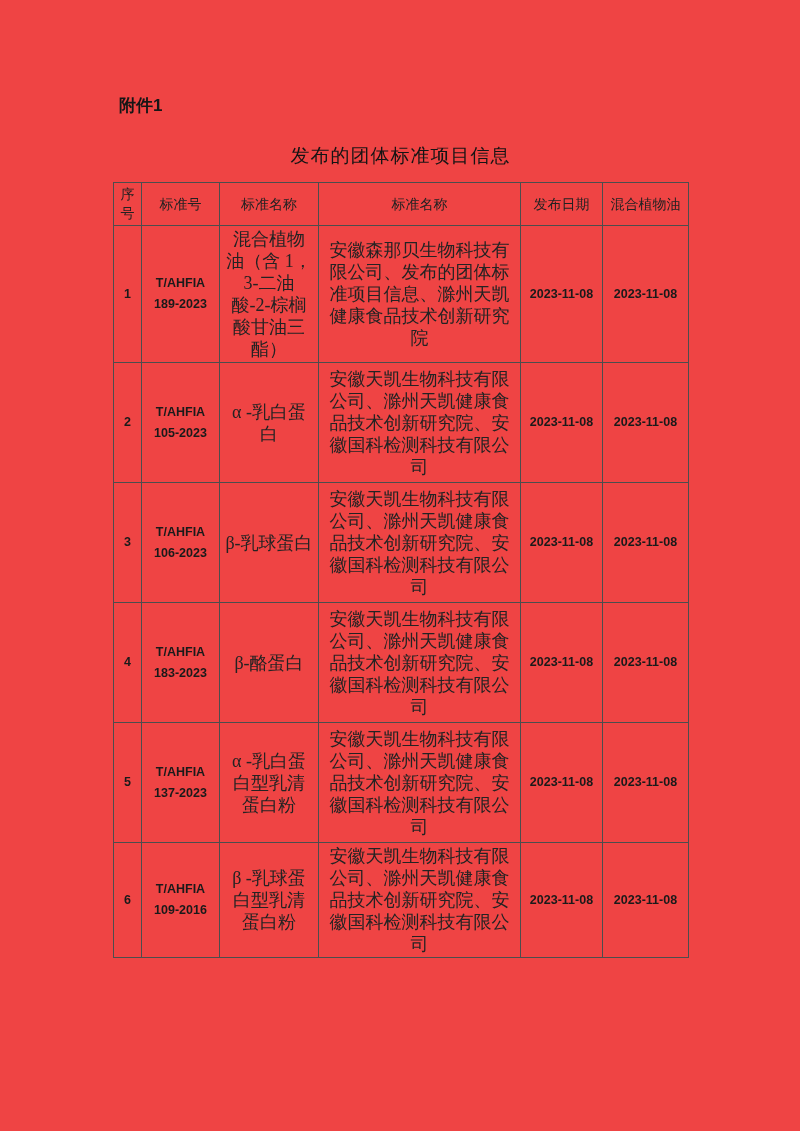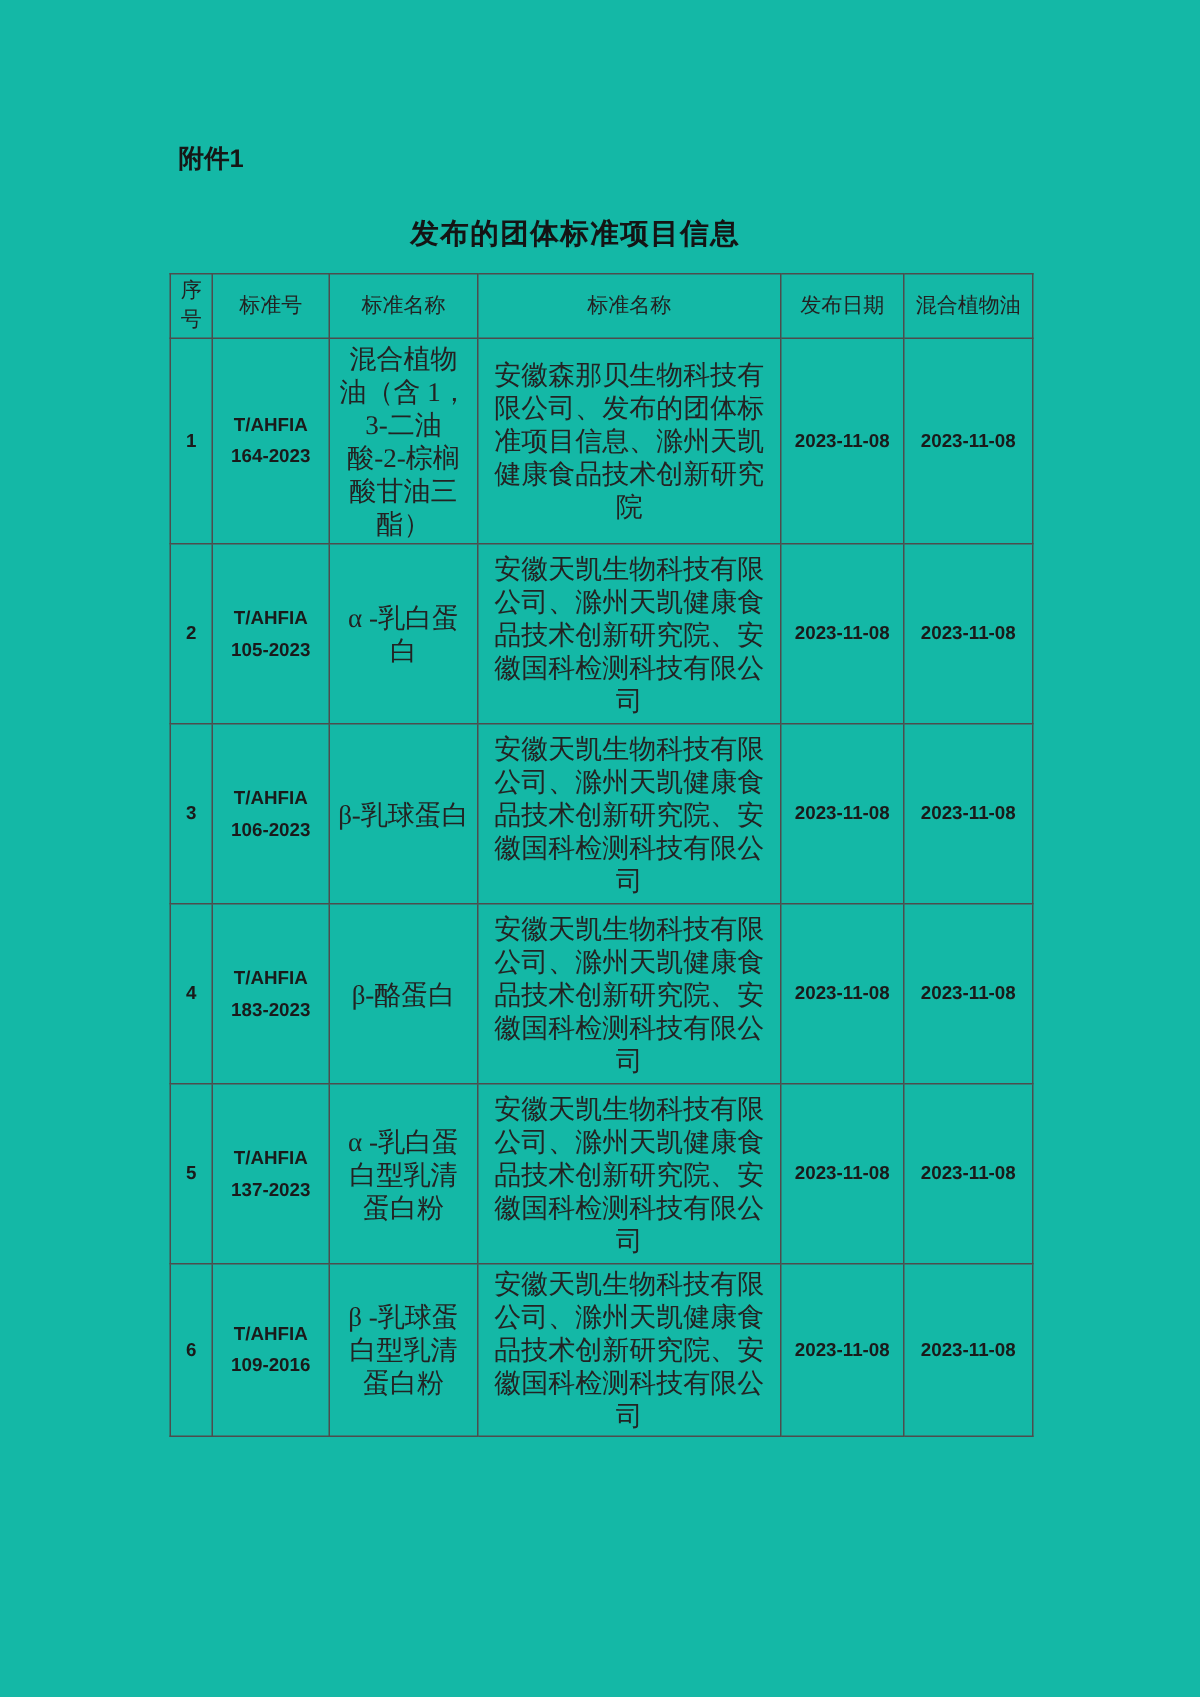--- a/index.html
+++ b/index.html
@@ -7,39 +7,39 @@
   body {
     height: 1131px;
     position: relative;
     font-family: "Liberation Serif", serif;
     color: #1f1f1f;
     overflow: hidden;
   }
   .page {
     position: absolute;
     inset: 0;
-    background: #14b8a6;
+    background: #ef4444;
   }
   .attachment-label {
     position: absolute;
     left: 119px;
     top: 94px;
     font-family: "Liberation Sans", sans-serif;
     font-weight: bold;
     font-size: 17px;
     color: #161616;
   }
   .doc-title {
     position: absolute;
-    left: 96px;
+    left: 113px;
     top: 143px;
     width: 575px;
     text-align: center;
     font-family: "Liberation Sans", sans-serif;
-    font-weight: bold;
+    font-weight: normal;
     font-size: 19px;
     letter-spacing: 1px;
     color: #141414;
   }
   table.standards {
     position: absolute;
     left: 113px;
     top: 182px;
     width: 575px;
     border-collapse: collapse;
@@ -106,21 +106,21 @@
         <th>标准号</th>
         <th>标准名称</th>
         <th>标准名称</th>
         <th>发布日期</th>
         <th>混合植物油</th>
       </tr>
     </thead>
     <tbody>
       <tr class="row-1">
         <td class="latin">1</td>
-        <td class="latin">T/AHFIA 164-2023</td>
+        <td class="latin">T/AHFIA 189-2023</td>
         <td class="cjk">混合植物油（含 1，3-二油酸-2-棕榈酸甘油三酯）</td>
         <td class="cjk">安徽森那贝生物科技有限公司、发布的团体标准项目信息、滁州天凯健康食品技术创新研究院</td>
         <td class="latin nowrap">2023-11-08</td>
         <td class="latin nowrap">2023-11-08</td>
       </tr>
       <tr class="row-2">
         <td class="latin">2</td>
         <td class="latin">T/AHFIA 105-2023</td>
         <td class="cjk">α -乳白蛋白</td>
         <td class="cjk">安徽天凯生物科技有限公司、滁州天凯健康食品技术创新研究院、安徽国科检测科技有限公司</td>

